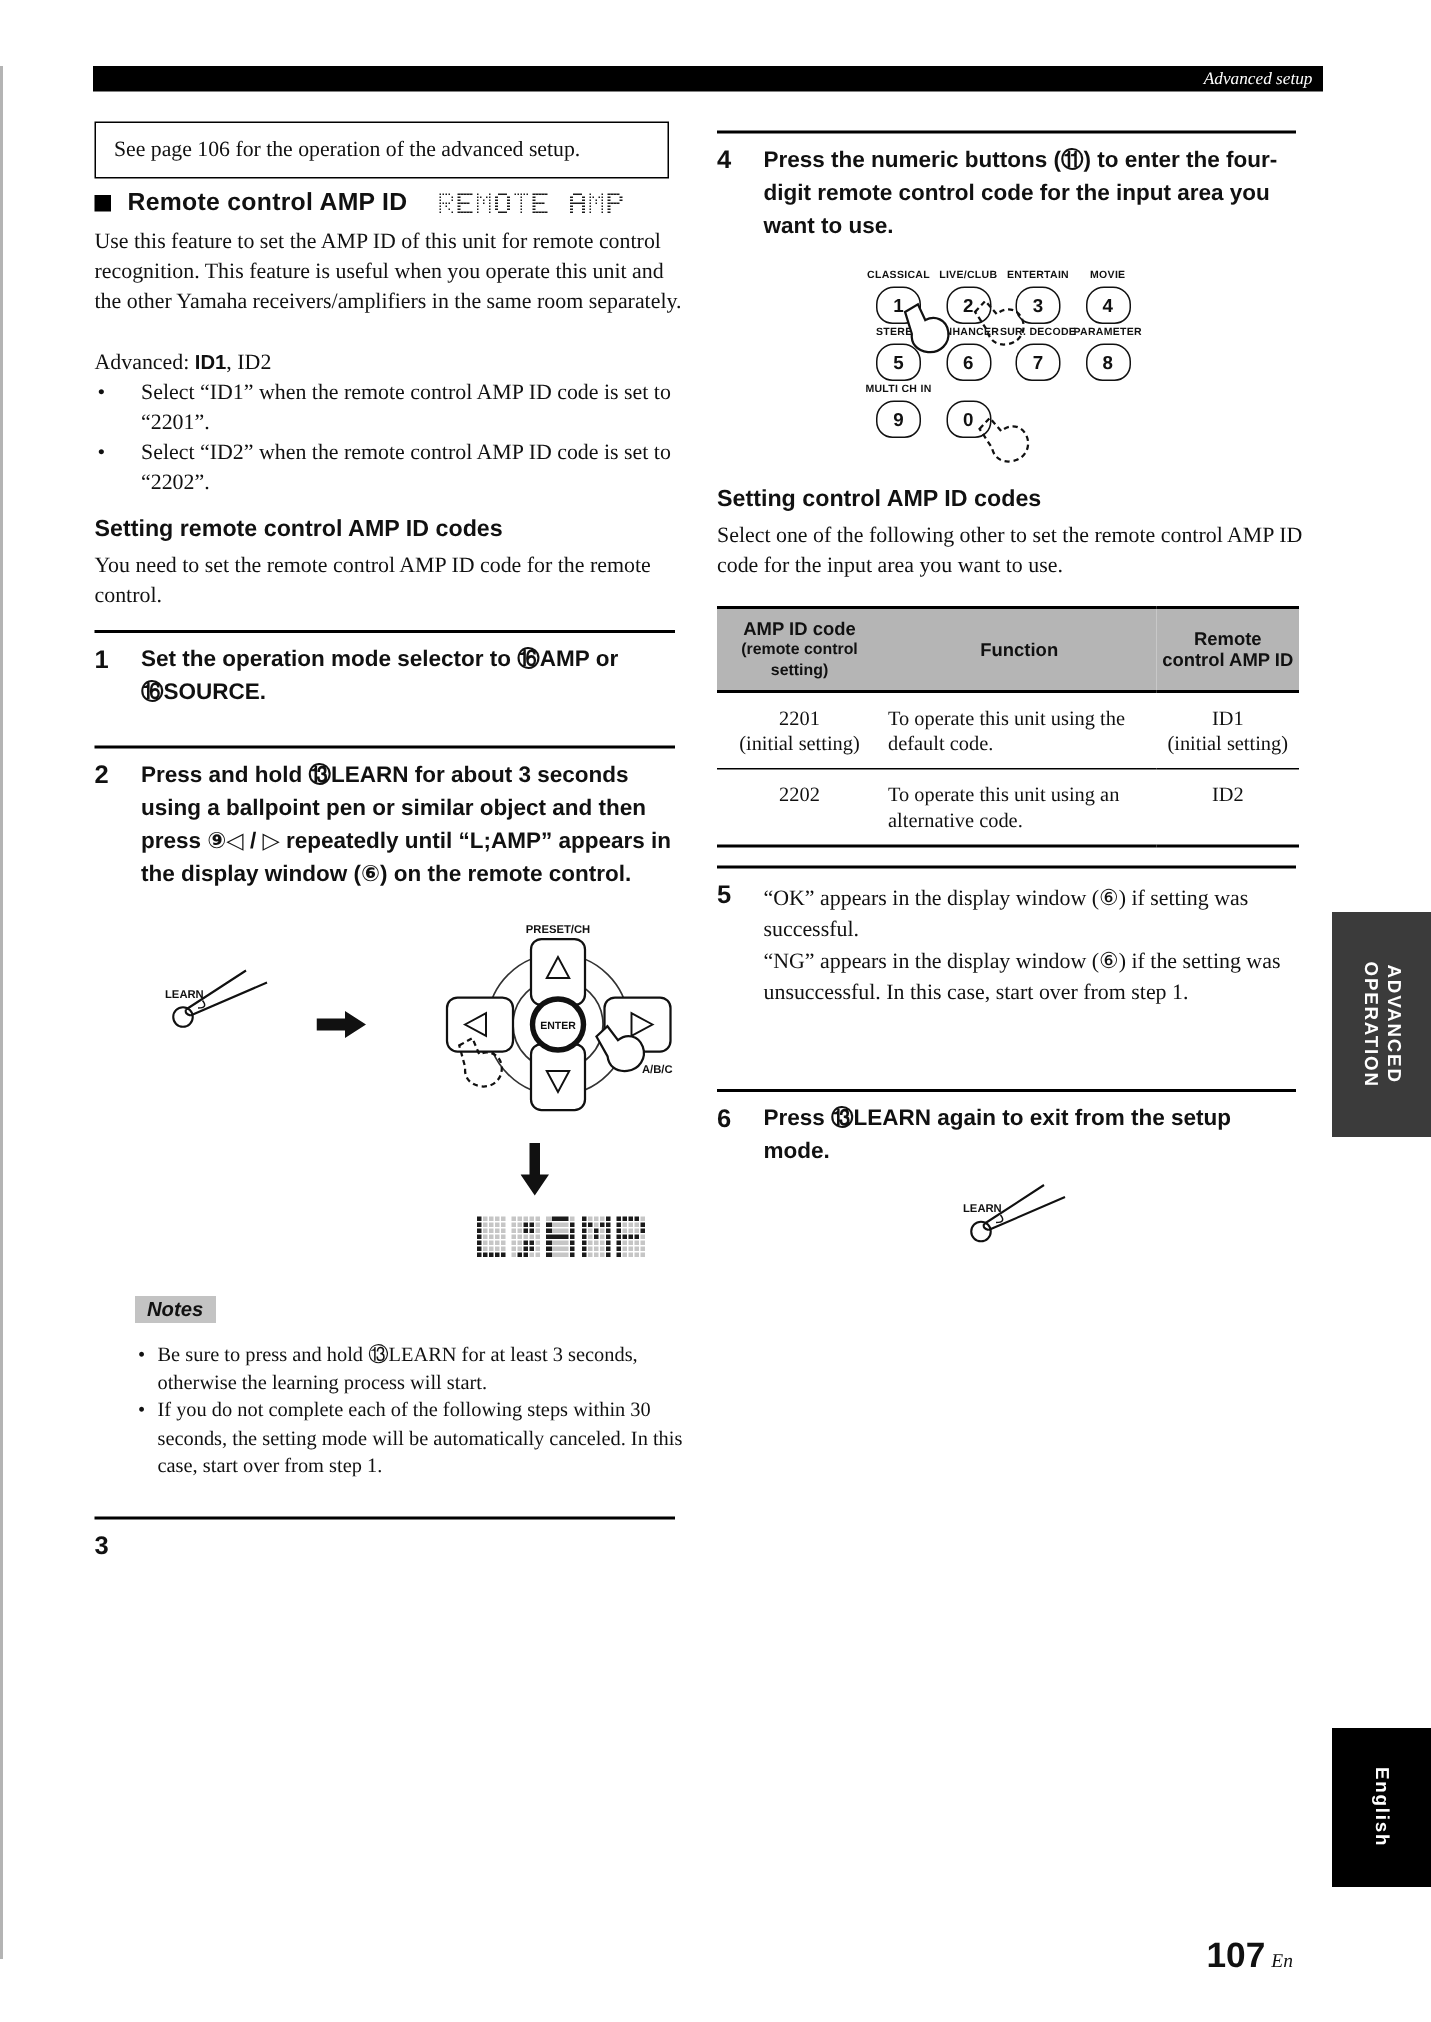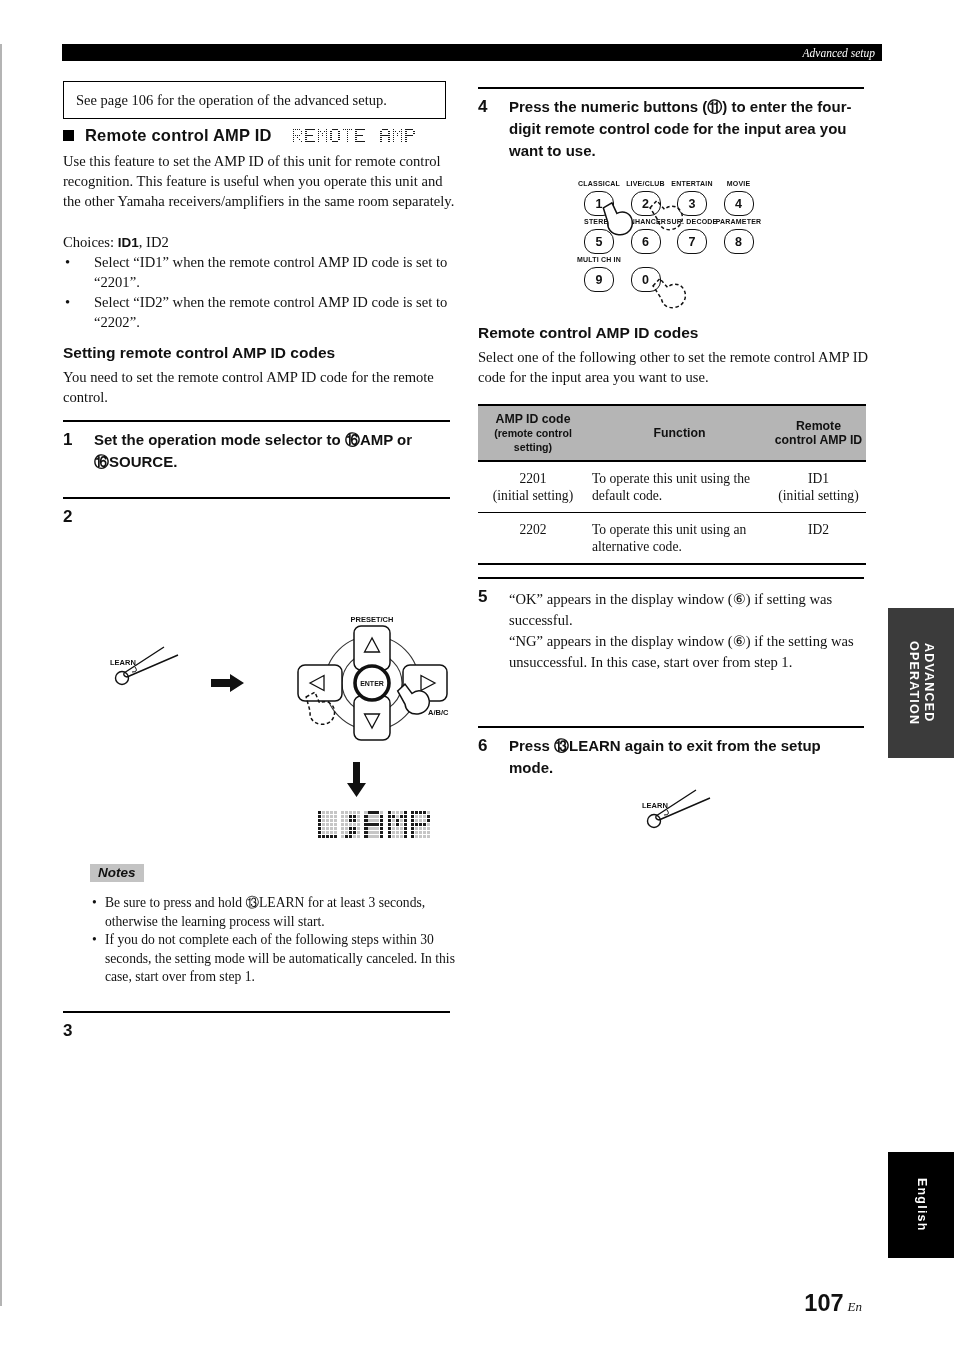--- a/index.html
+++ b/index.html
@@ -464,39 +464,42 @@
         <i style="background: rgb(26, 26, 26);"></i>
         <i style="background: transparent;"></i>
         <i style="background: transparent;"></i>
         <i style="background: transparent;"></i>
         <i style="background: transparent;"></i>
       </span></span>
 </div>
 
 <div class="abs intro body-text">Use this feature to set the AMP ID of this unit for remote control recognition. This feature is useful when you operate this unit and the other Yamaha receivers/amplifiers in the same room separately.</div>
 <div class="abs choices body-text">
-  <span>Choices: </span><b>ID1</b><span>, ID2</span>
+  <span>Advanced: </span><b>ID1</b><span>, ID2</span>
 </div>
 <div class="abs bullets body-text">
   <div class="li">Select “ID1” when the remote control AMP ID code is set to “2201”.</div>
   <div class="li">Select “ID2” when the remote control AMP ID code is set to “2202”.</div>
 </div>
 
 <div class="abs sub-head sans">Setting remote control AMP ID codes</div>
 <div class="abs sub-body body-text">You need to set the remote control AMP ID code for the remote control.</div>
 
 <div class="abs step" style="left:63px;top:420px;width:387px;">
   <span class="step-num">1</span>
   <div class="step-content">
     <p class="step-headline" style="width:356px;">Set the operation mode selector to ⑯AMP or ⑯SOURCE.</p>
   </div>
 </div>
 
 <div class="abs step" style="left:63px;top:497px;width:387px;">
   <span class="step-num">2</span>
+  <div class="step-content">
+    <p class="step-headline" style="width:356px;">Press and hold ⑬LEARN for about 3 seconds using a ballpoint pen or similar object and then press ⑨◁ / ▷ repeatedly until “L;AMP” appears in the display window (⑥) on the remote control.</p>
+  </div>
 </div>
 
 <svg class="abs" style="left:108px;top:645px;" width="100" height="58" viewBox="0 0 100 58">
   <text x="2" y="20" class="svglabel">LEARN</text>
   <circle cx="14" cy="33" r="6.5" fill="#fff" stroke="#111" stroke-width="1.4"></circle>
   <path d="M16,28 L56,2 M19,32 L70,10 M16,28 Q15,31 19,32" fill="none" stroke="#111" stroke-width="1.4"></path>
   <path d="M27,22 Q31,27 24,27" fill="none" stroke="#111" stroke-width="1"></path>
 </svg>
 
 <svg class="abs" style="left:211px;top:674px;" width="34" height="18" viewBox="0 0 34 18">
@@ -755,21 +758,21 @@
     <div class="numbtn" style="left: 70.5px; top: 49px;">6</div>
     <div class="numlabel" style="left: 132px; top: 38px;">SUR. DECODE</div>
     <div class="numbtn" style="left: 117px; top: 49px;">7</div>
     <div class="numlabel" style="left: 178.5px; top: 38px;">PARAMETER</div>
     <div class="numbtn" style="left: 163.5px; top: 49px;">8</div>
     <div class="numlabel" style="left: 39px; top: 76px;">MULTI CH IN</div>
     <div class="numbtn" style="left: 24px; top: 87px;">9</div>
     <div class="numbtn" style="left: 70.5px; top: 87px;">0</div>
   </div>
 
-<div class="abs codes-head sans">Remote control AMP ID codes</div>
+<div class="abs codes-head sans">Setting control AMP ID codes</div>
 <div class="abs codes-body body-text">Select one of the following other to set the remote control AMP ID code for the input area you want to use.</div>
 
 <table class="abs codes">
   <colgroup>
       <col style="width:110px">
       <col style="width:183px">
       <col style="width:95px">
     </colgroup>
   <thead>
     <tr>

